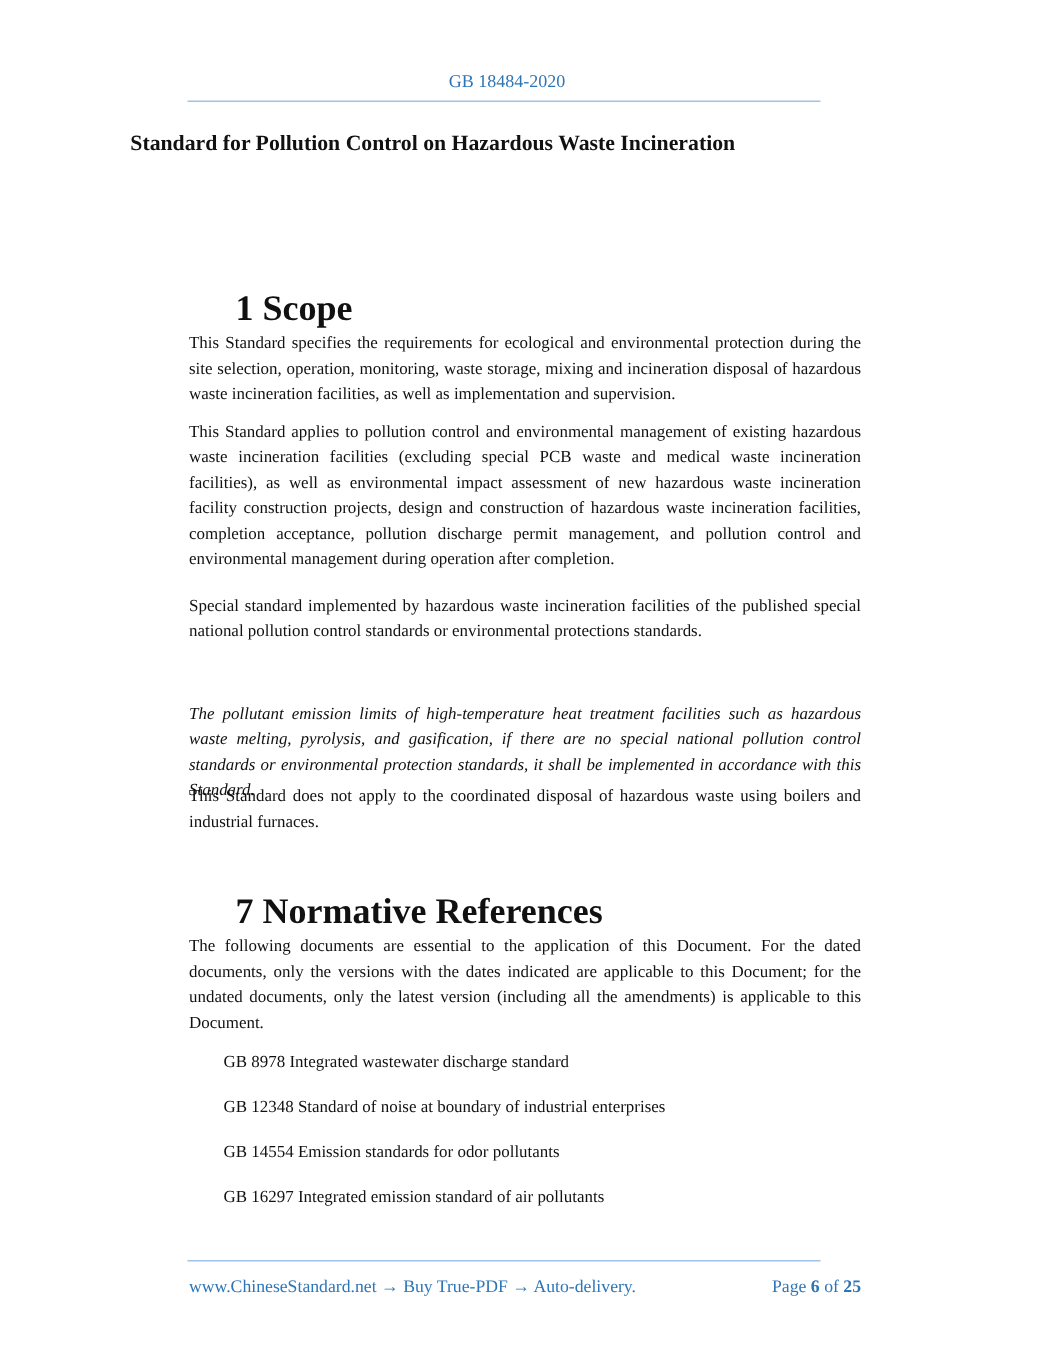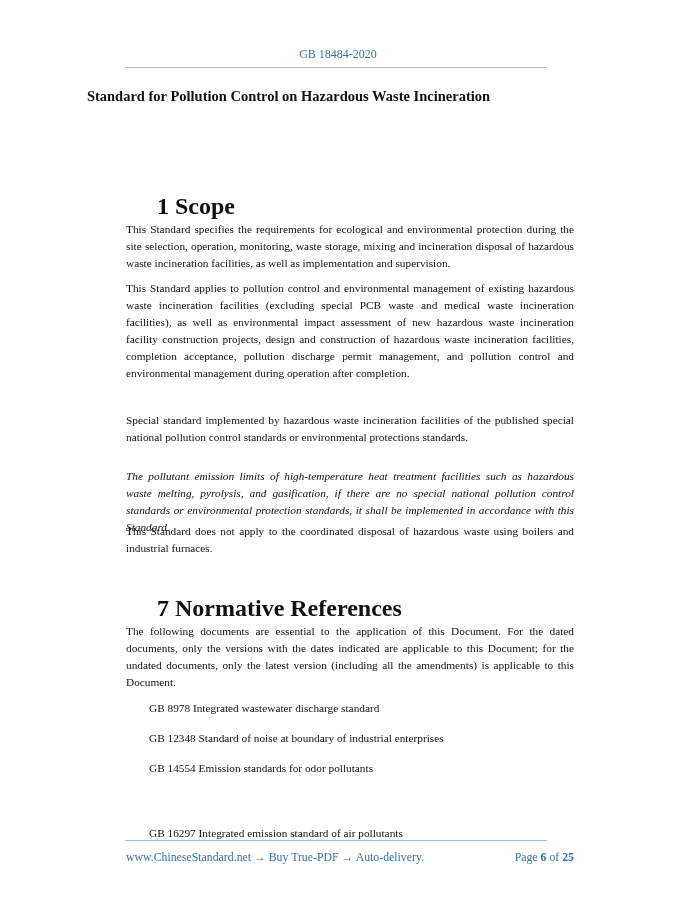--- a/index.html
+++ b/index.html
@@ -26,31 +26,31 @@
 <div>
   <div class="header-code">GB 18484-2020</div>
   <div class="header-rule"></div>
 </div>
 
 <div class="doc-title">Standard for Pollution Control on Hazardous Waste Incineration</div>
 
 <h2 class="section-heading" style="top:176px;">1 Scope</h2>
 <p class="para" style="top:221px;">This Standard specifies the requirements for ecological and environmental protection during the site selection, operation, monitoring, waste storage, mixing and incineration disposal of hazardous waste incineration facilities, as well as implementation and supervision.</p>
 <p class="para" style="top:280px;">This Standard applies to pollution control and environmental management of existing hazardous waste incineration facilities (excluding special PCB waste and medical waste incineration facilities), as well as environmental impact assessment of new hazardous waste incineration facility construction projects, design and construction of hazardous waste incineration facilities, completion acceptance, pollution discharge permit management, and pollution control and environmental management during operation after completion.</p>
-<p class="para" style="top:412px;">Special standard implemented by hazardous waste incineration facilities of the published special national pollution control standards or environmental protections standards.</p>
+<p class="para" style="top:396px;">Special standard implemented by hazardous waste incineration facilities of the published special national pollution control standards or environmental protections standards.</p>
 <p class="para" style="top:468px;font-style:italic;">The pollutant emission limits of high-temperature heat treatment facilities such as hazardous waste melting, pyrolysis, and gasification, if there are no special national pollution control standards or environmental protection standards, it shall be implemented in accordance with this Standard.</p>
 <p class="para" style="top:523px;">This Standard does not apply to the coordinated disposal of hazardous waste using boilers and industrial furnaces.</p>
 
 <h2 class="section-heading" style="top:578px;">7 Normative References</h2>
 <p class="para" style="top:623px;">The following documents are essential to the application of this Document. For the dated documents, only the versions with the dates indicated are applicable to this Document; for the undated documents, only the latest version (including all the amendments) is applicable to this Document.</p>
 
 <p class="ref" style="top:700px;">GB 8978 Integrated wastewater discharge standard</p>
 <p class="ref" style="top:730px;">GB 12348 Standard of noise at boundary of industrial enterprises</p>
 <p class="ref" style="top:760px;">GB 14554 Emission standards for odor pollutants</p>
-<p class="ref" style="top:790px;margin-top:35px;">GB 16297 Integrated emission standard of air pollutants</p>
+<p class="ref" style="top:790px;">GB 16297 Integrated emission standard of air pollutants</p>
 
 <div class="footer-rule"></div>
 <div class="footer">
   <a>www.ChineseStandard.net</a>
   <span>→</span>
   <span>Buy True-PDF</span>
   <span>→</span>
   <span>Auto-delivery.</span>
   <span class="page">
     <span>Page</span>

